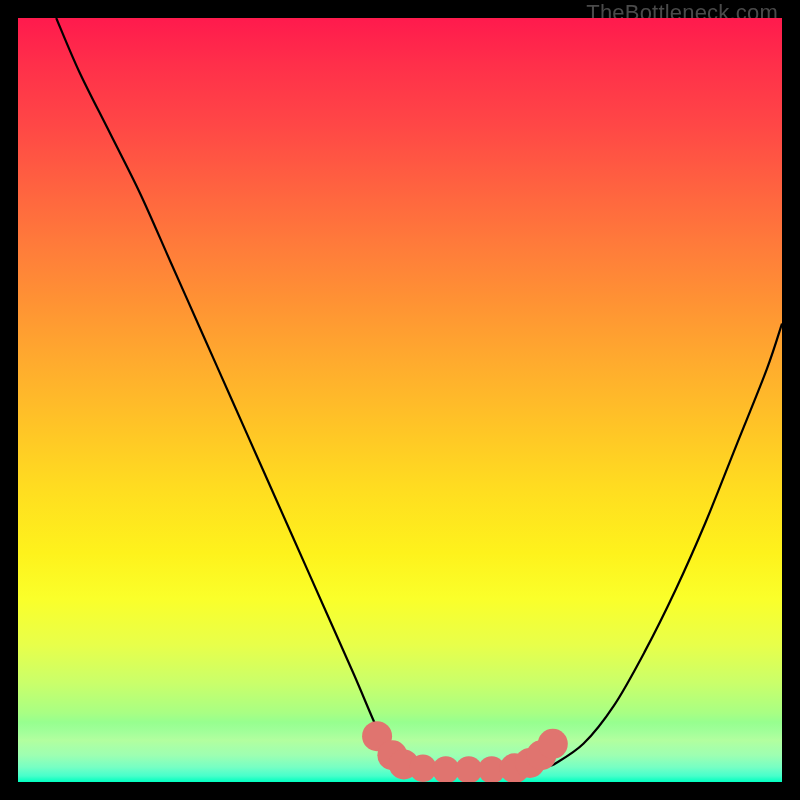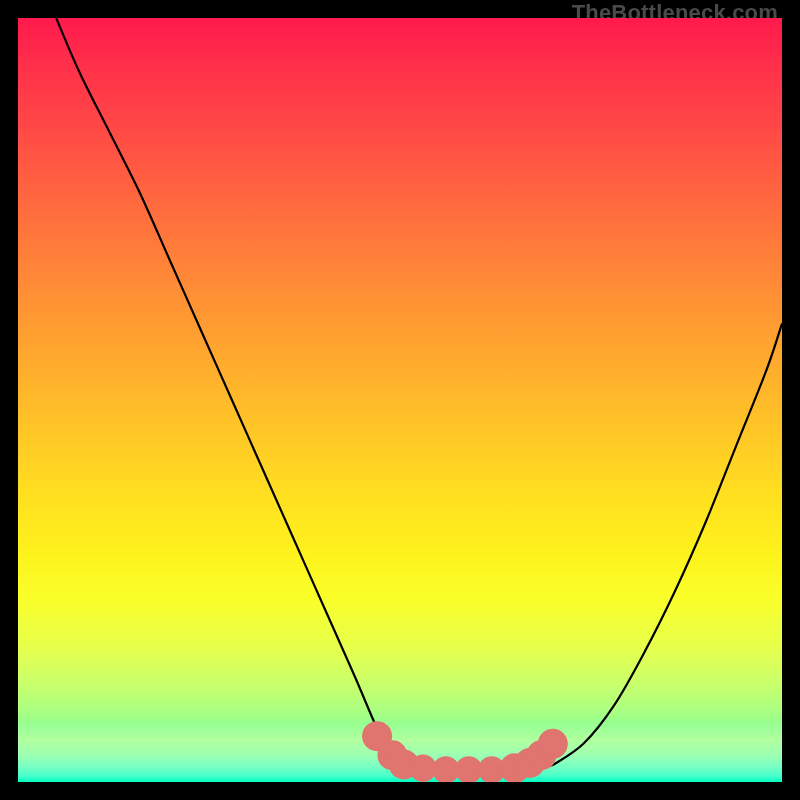--- a/index.html
+++ b/index.html
@@ -63,21 +63,21 @@
       rgba(0,255,193,1) 100%
     );
     mix-blend-mode: normal;
   }
   .watermark {
     position: absolute;
     top: 0px;
     right: 22px;
     color: #4a4a4a;
     font-size: 22px;
-    font-weight: 700;
+    font-weight: 400;
     letter-spacing: 0.2px;
     user-select: none;
   }
   svg.curves {
     position: absolute;
     left: 0; top: 0;
     width: 764px;
     height: 764px;
     overflow: visible;
   }

